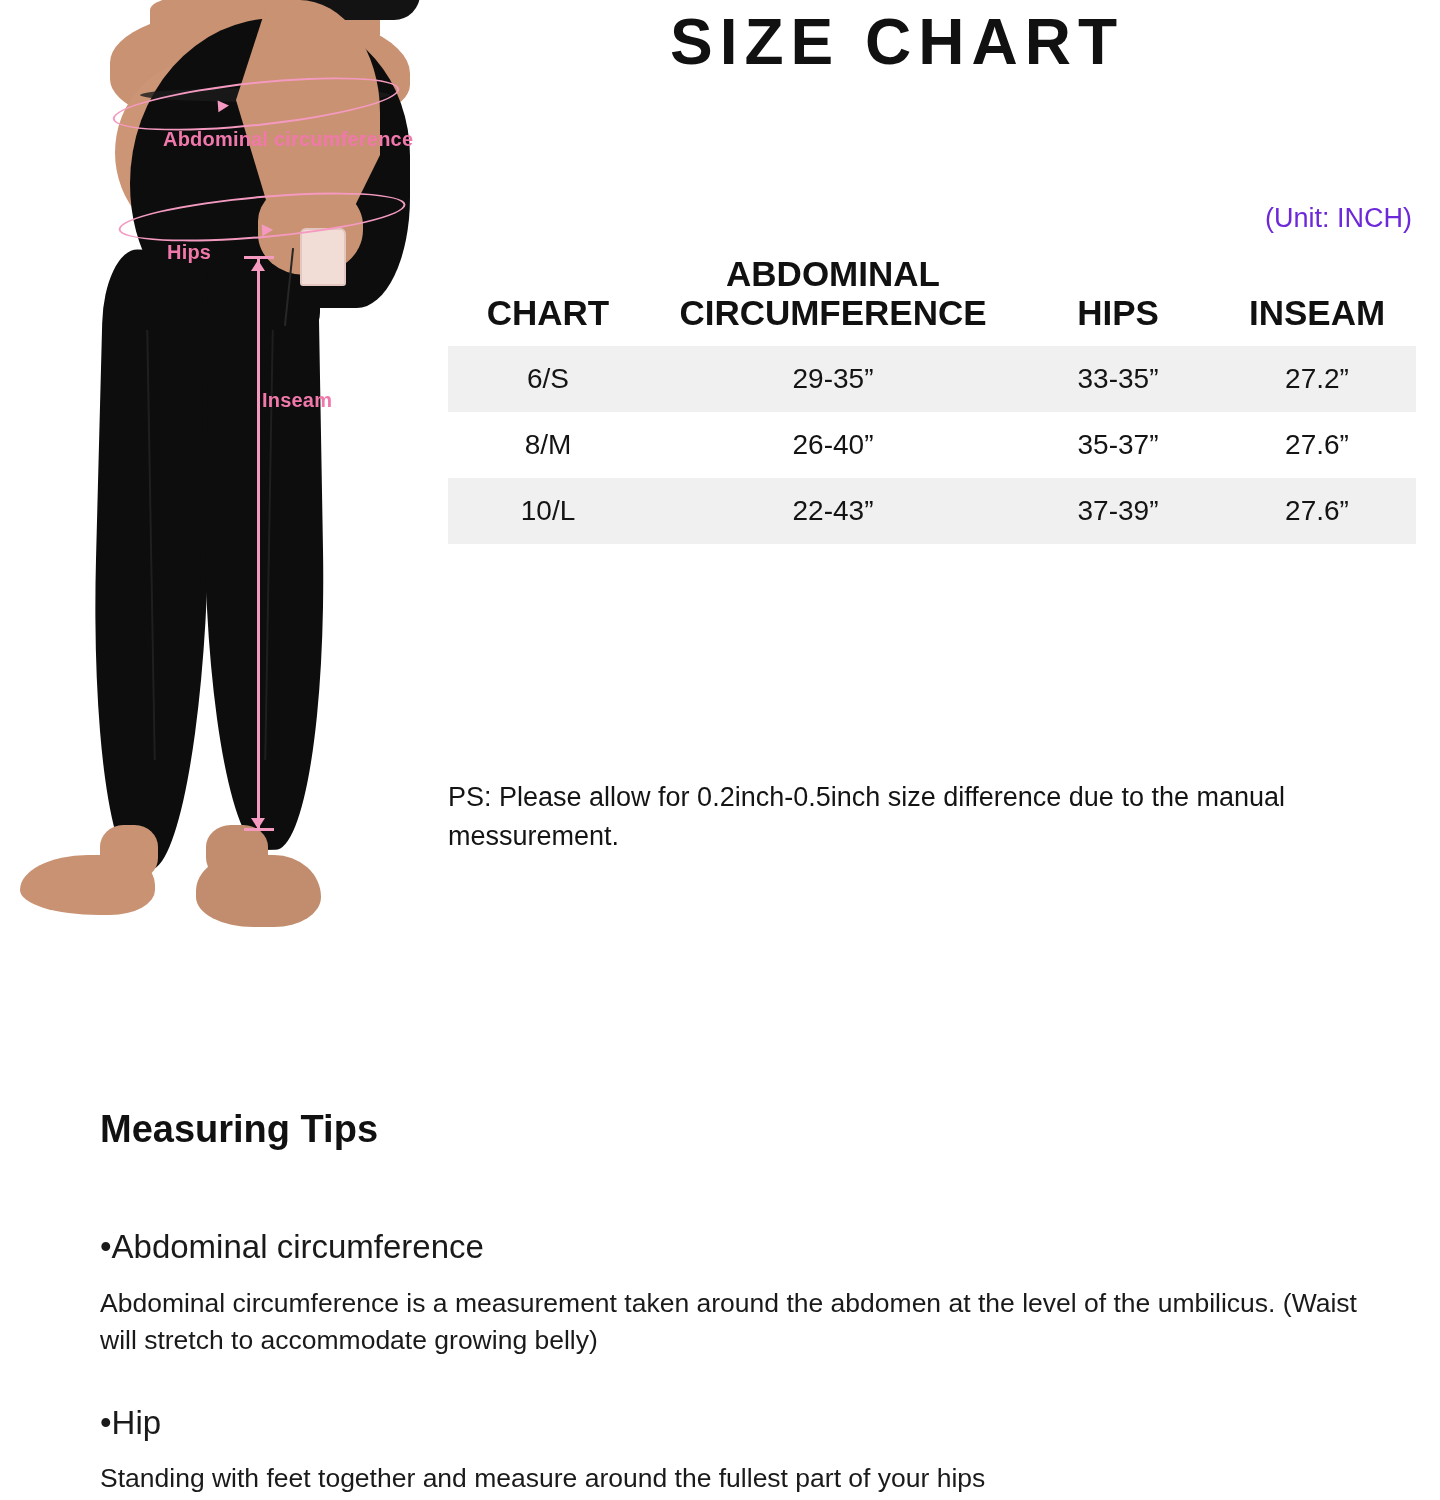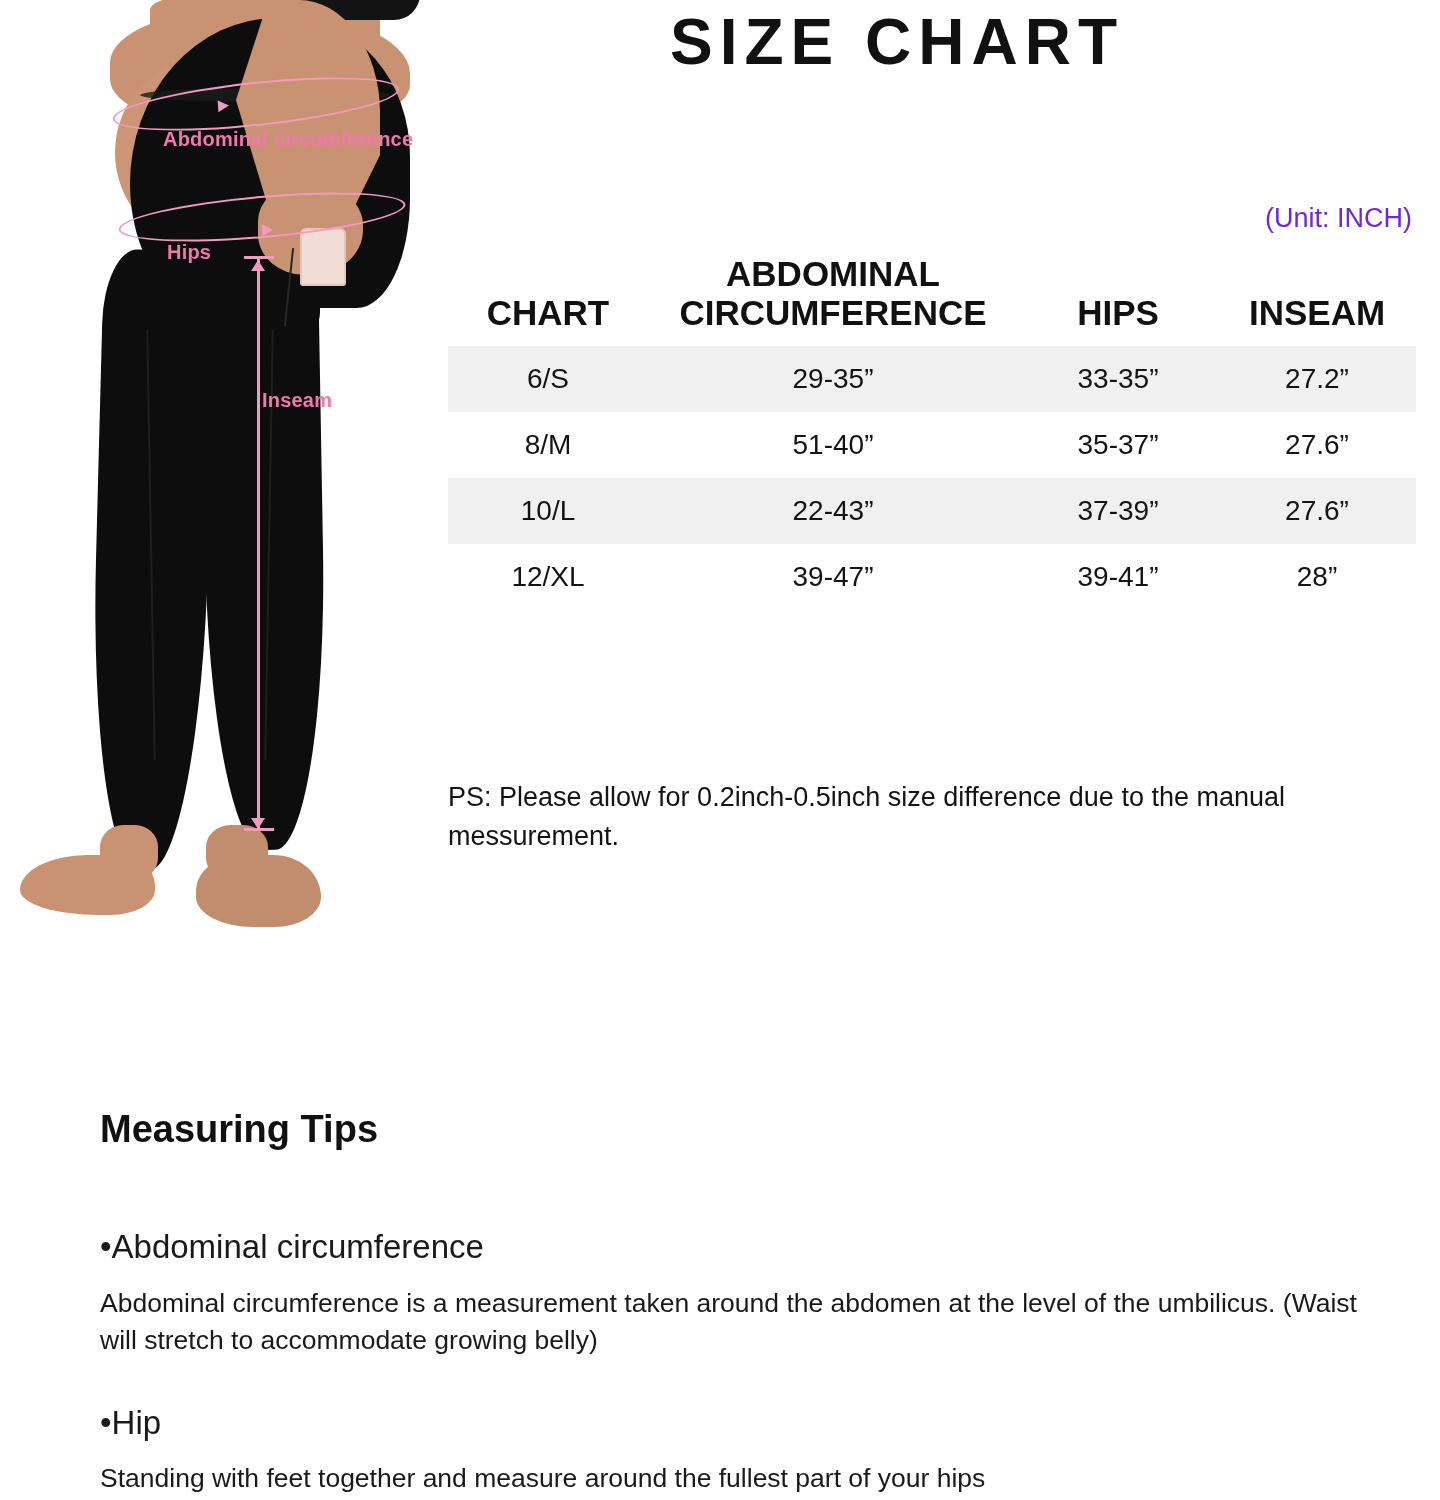--- a/index.html
+++ b/index.html
@@ -385,36 +385,30 @@
     </thead>
     <tbody>
       <tr>
         <td>6/S</td>
         <td>29-35”</td>
         <td>33-35”</td>
         <td>27.2”</td>
       </tr>
       <tr>
         <td>8/M</td>
-        <td>51-40”</td>
+        <td>26-40”</td>
         <td>35-37”</td>
         <td>27.6”</td>
       </tr>
       <tr>
         <td>10/L</td>
         <td>22-43”</td>
         <td>37-39”</td>
         <td>27.6”</td>
       </tr>
-      <tr>
-        <td>12/XL</td>
-        <td>39-47”</td>
-        <td>39-41”</td>
-        <td>28”</td>
-      </tr>
     </tbody>
   </table>
 
   <div class="ps-note">PS: Please allow for 0.2inch-0.5inch size difference due to the manual messurement.</div>
 </div>
 
 <div>
   <div class="tips-title">Measuring Tips</div>
 
   <div class="tip-head tip1-head">•Abdominal circumference</div>

